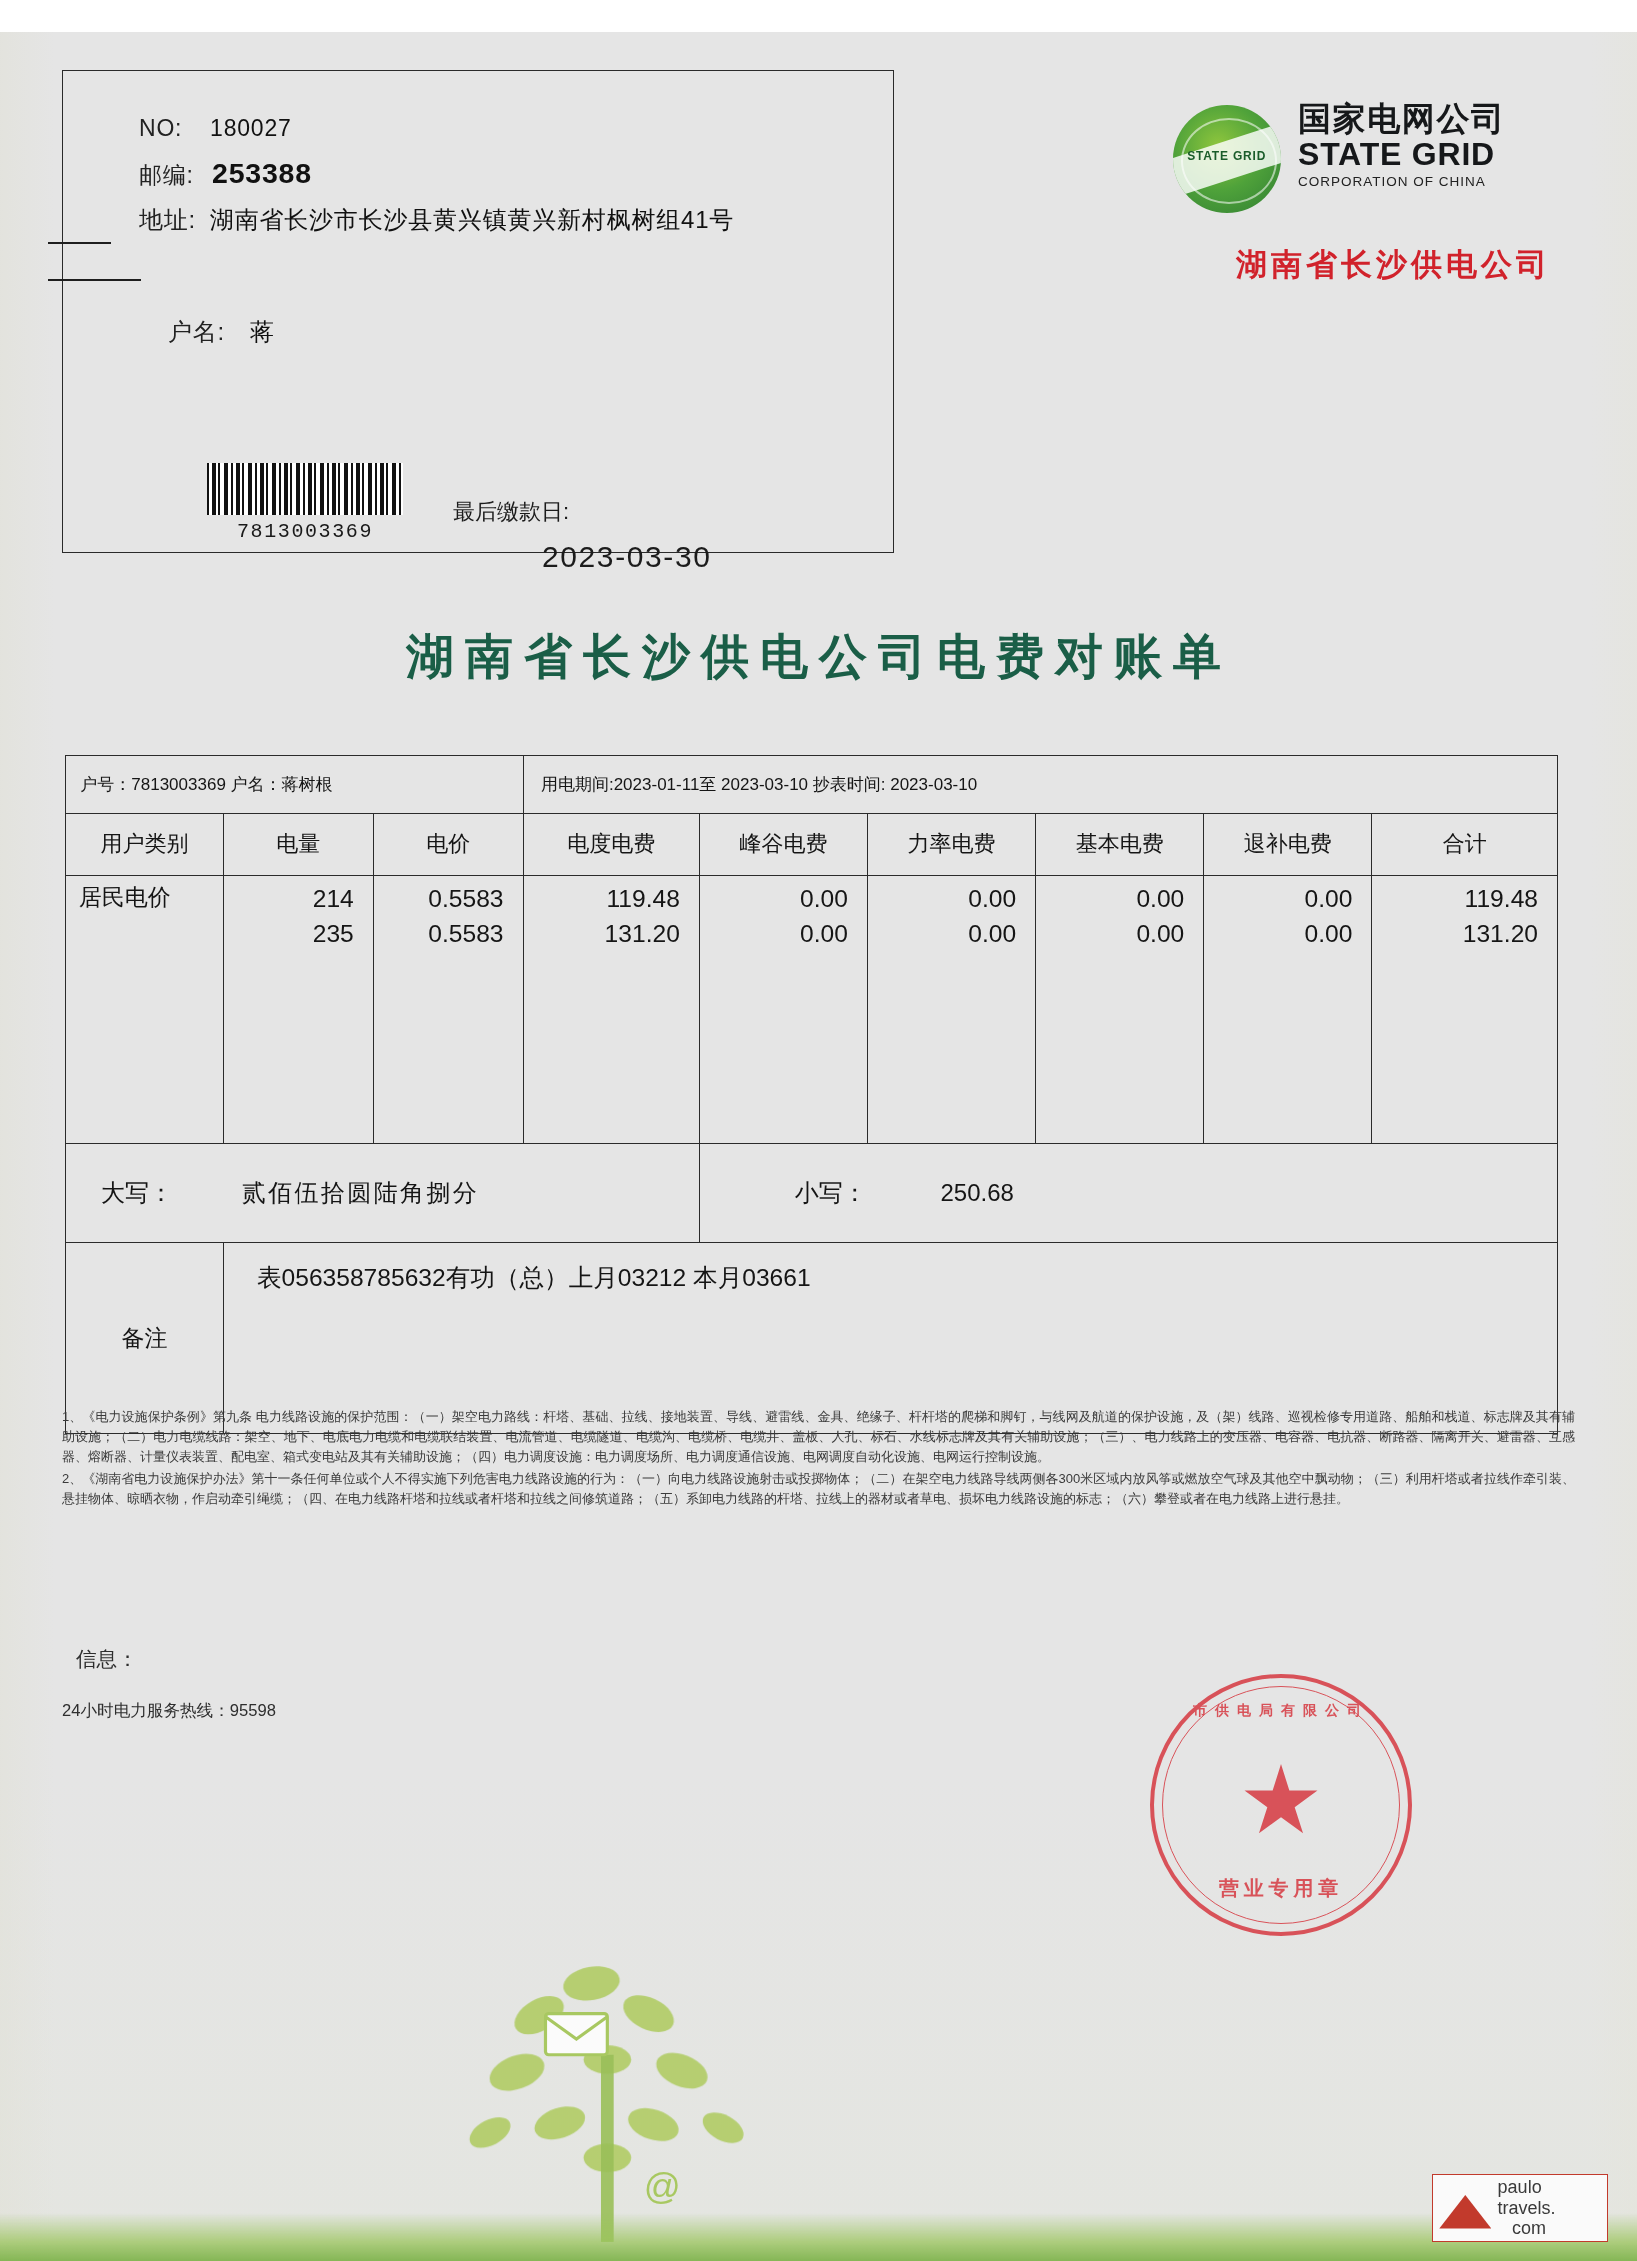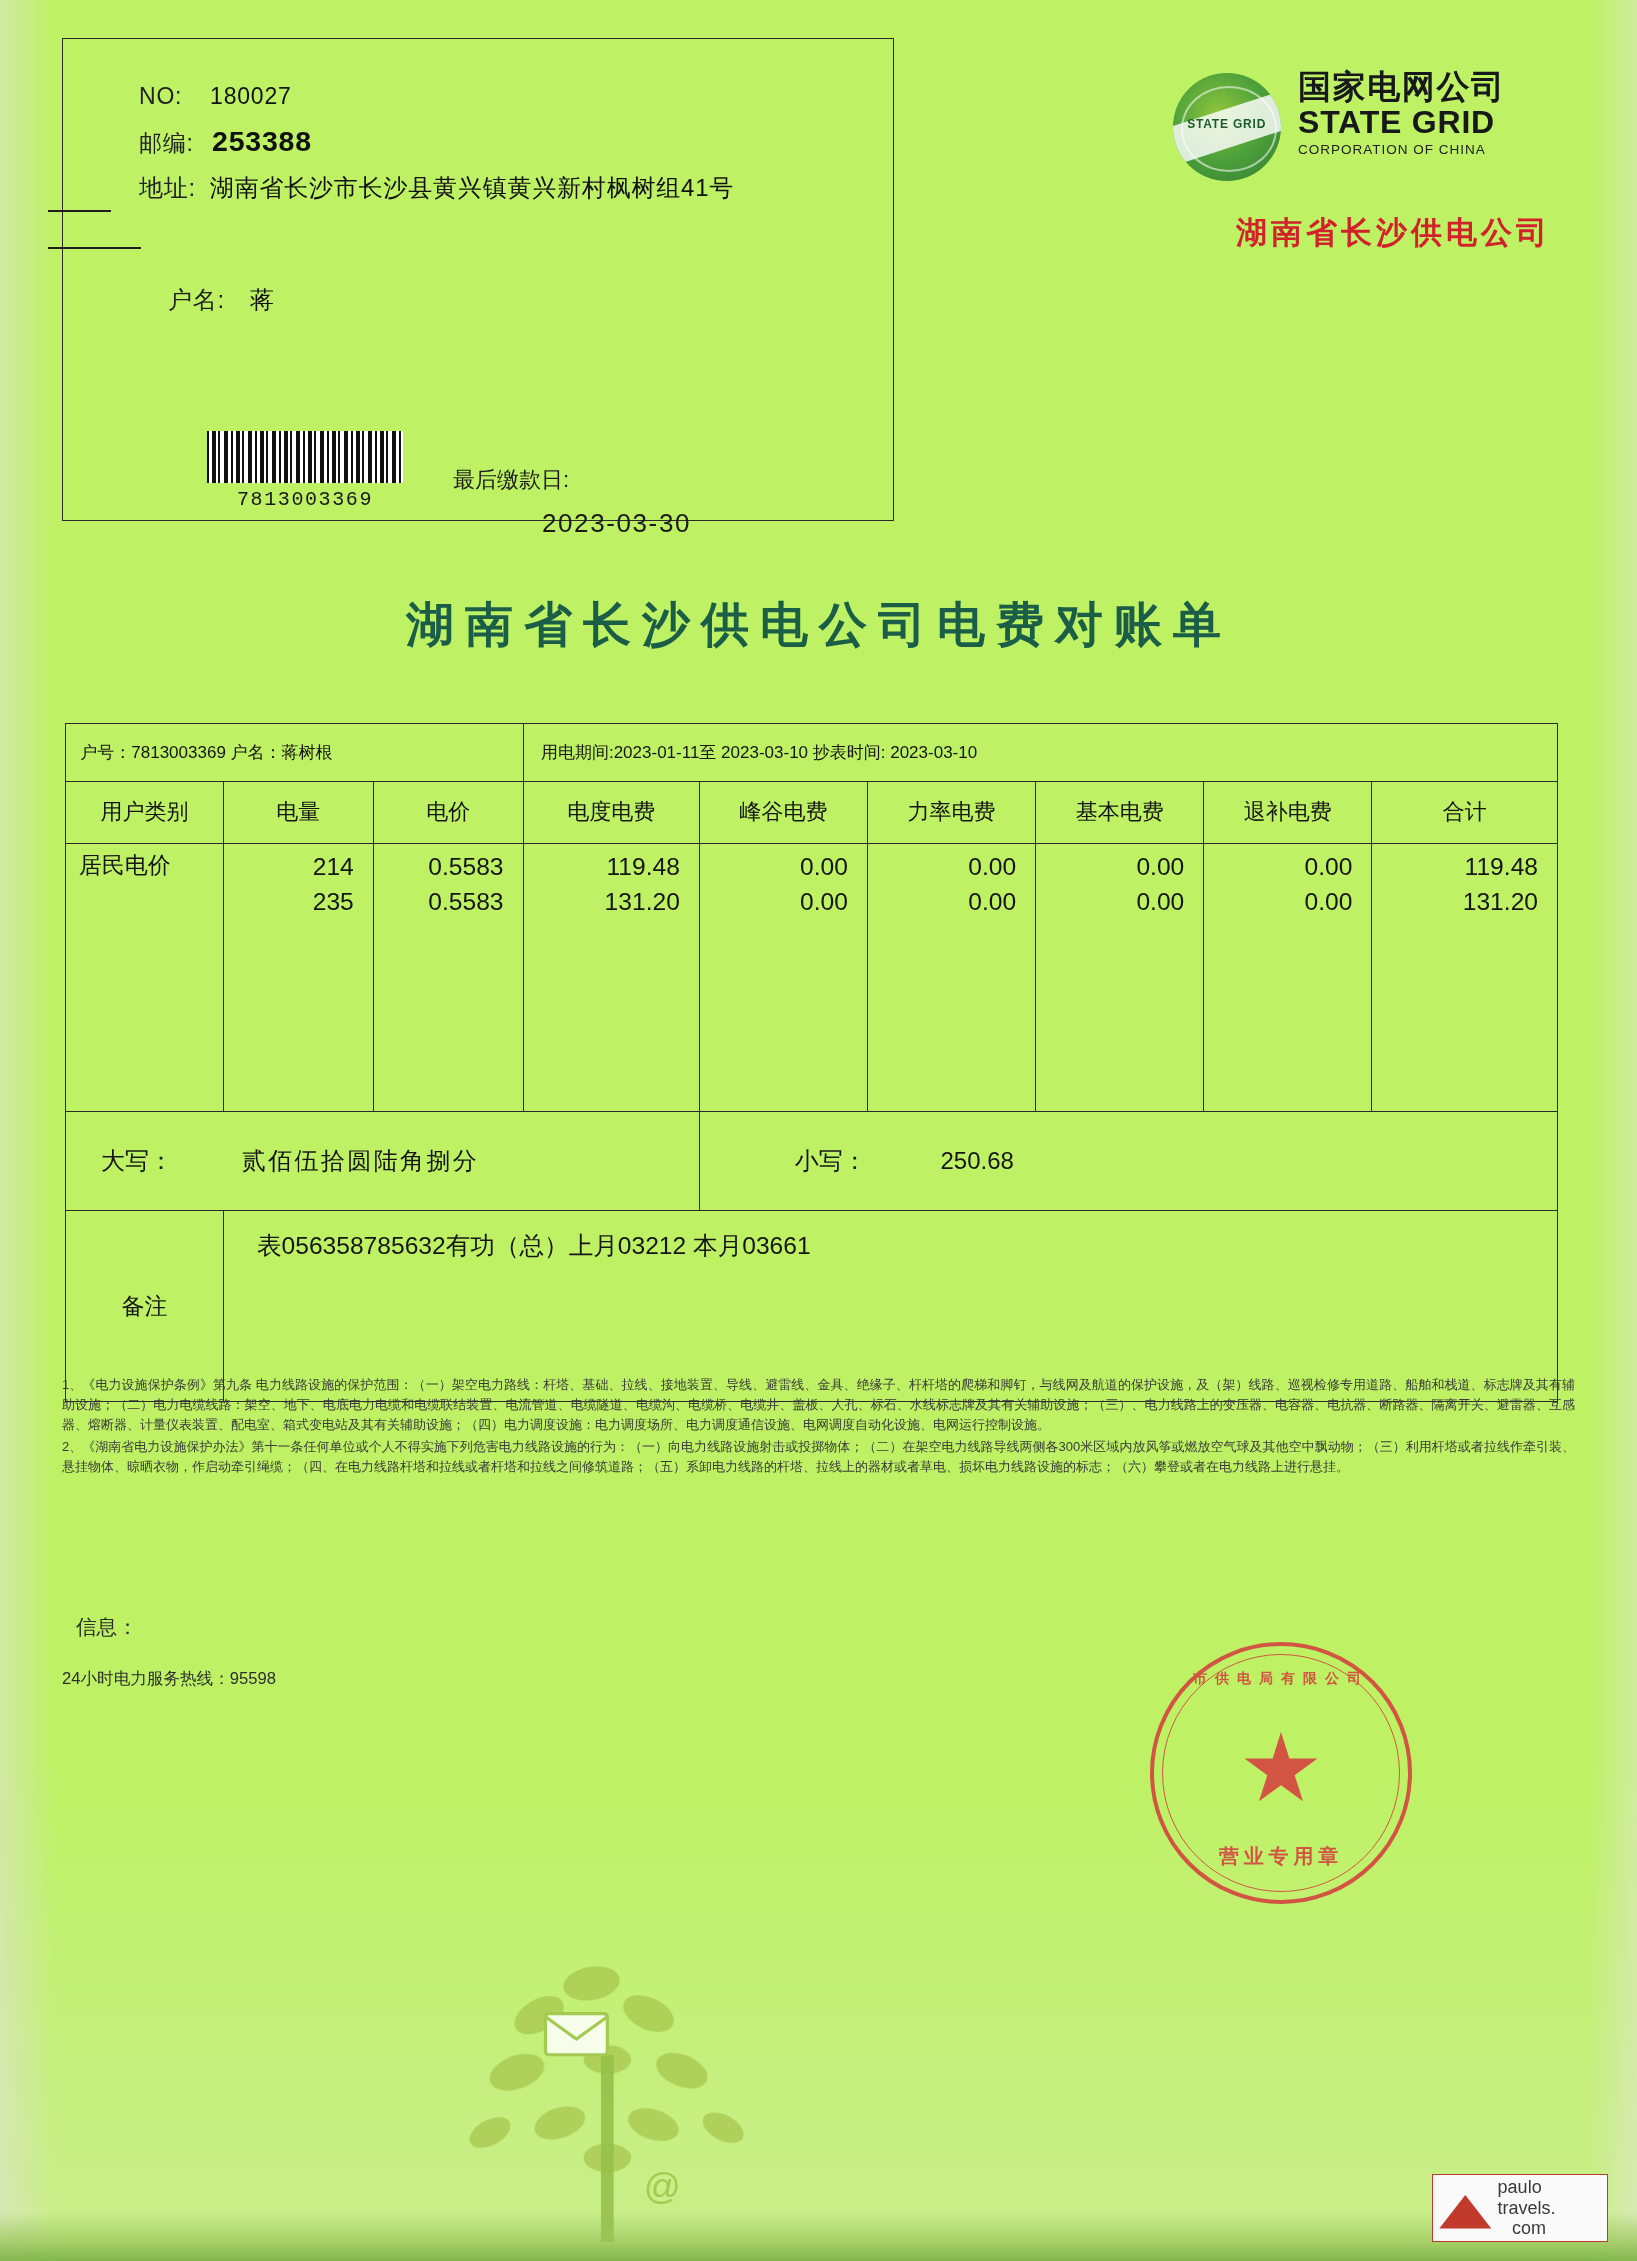--- a/index.html
+++ b/index.html
@@ -11,21 +11,22 @@
     width: 1638px;
     height: 2261px;
     position: relative;
     font-family: "Liberation Sans", sans-serif;
     color: #1c1c1c;
     overflow: hidden;
   }
   .page {
     position: absolute;
     inset: 0;
-    background: #bef264;
+    background: #e5e5e5;
+    margin-top: 32px;
   }
   
   .paper-shade {
     position: absolute;
     inset: 0;
     background:
       linear-gradient(90deg, rgba(225,225,215,0.55) 0px, rgba(255,255,255,0) 55px),
       linear-gradient(270deg, rgba(228,228,218,0.5) 0px, rgba(255,255,255,0) 48px),
       linear-gradient(180deg, rgba(255,255,255,0) 78%, rgba(226,230,216,0.35) 100%);
     pointer-events: none;
@@ -101,21 +102,21 @@
   .paydue-lbl {
     position: absolute;
     left: 390px;
     top: 426px;
     font-size: 22px;
   }
   .paydue-val {
     position: absolute;
     left: 479px;
     top: 469px;
-    font-size: 26px;
+    font-size: 30px;
     letter-spacing: 1.6px;
   }
 
   
   .sg-block {
     position: absolute;
     right: 93px;
     top: 70px;
     width: 372px;
     height: 135px;

